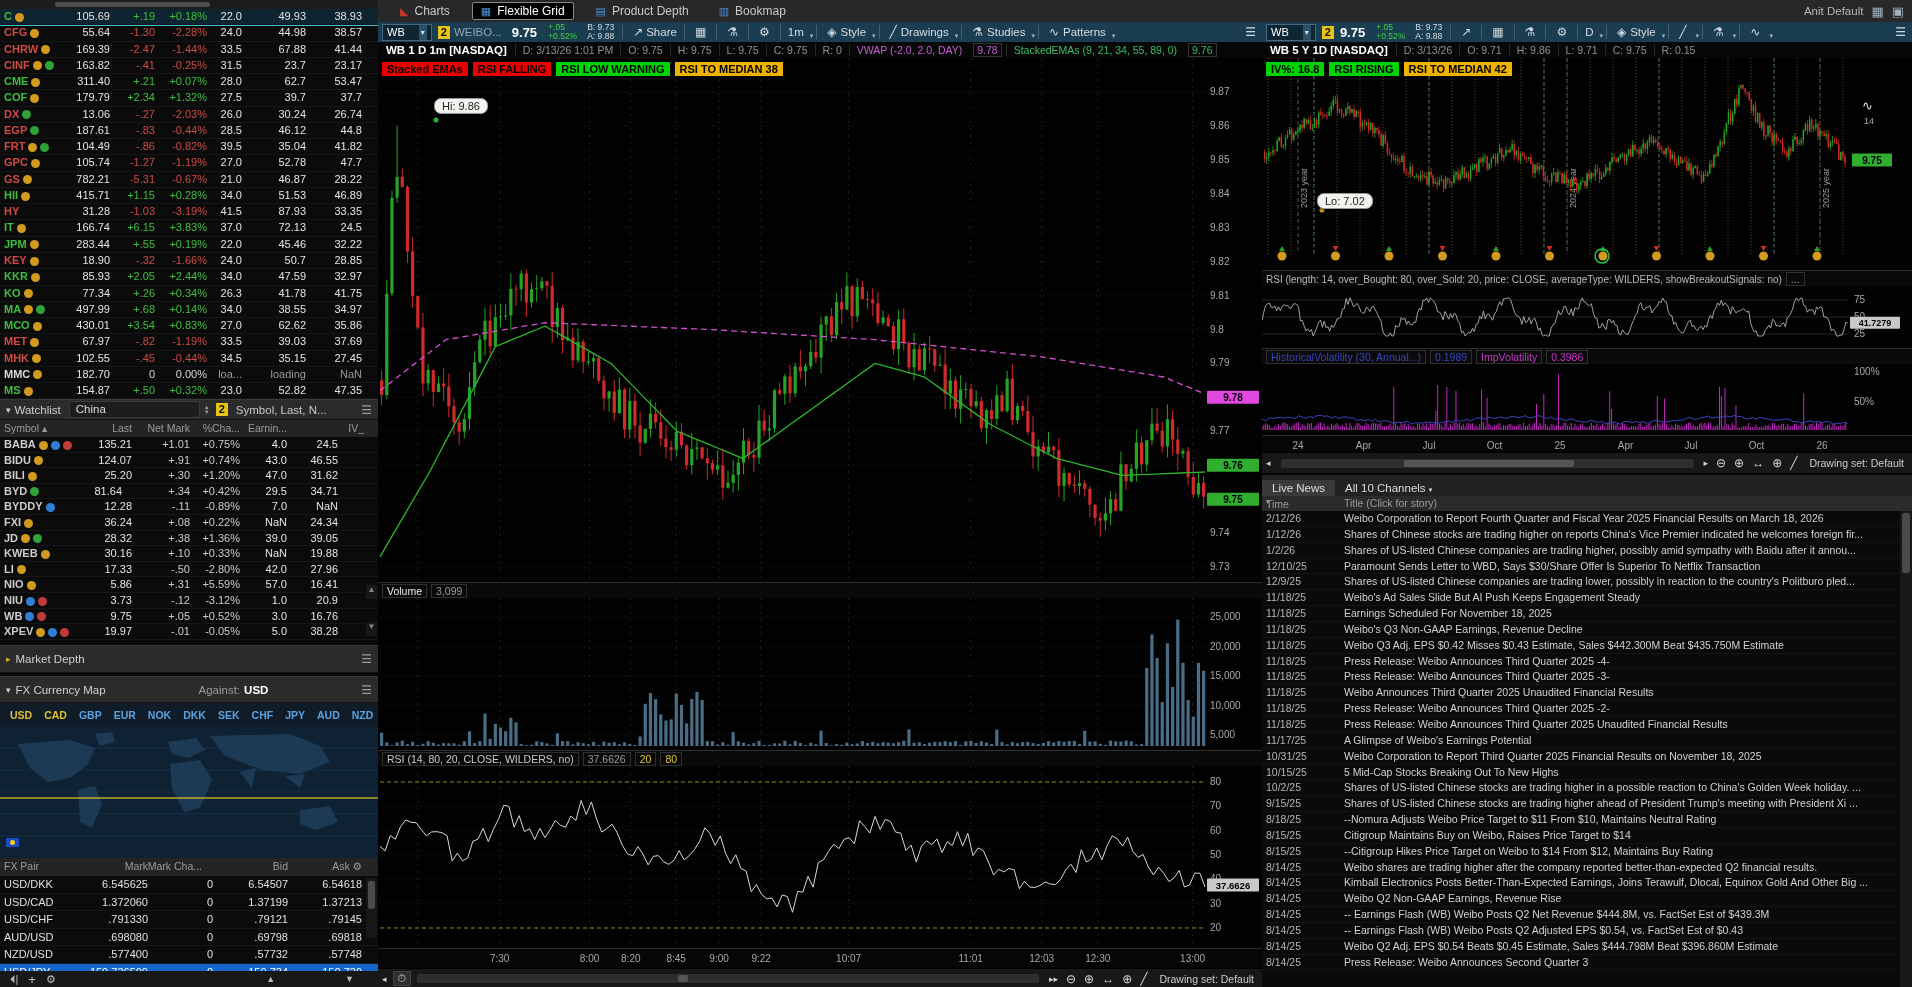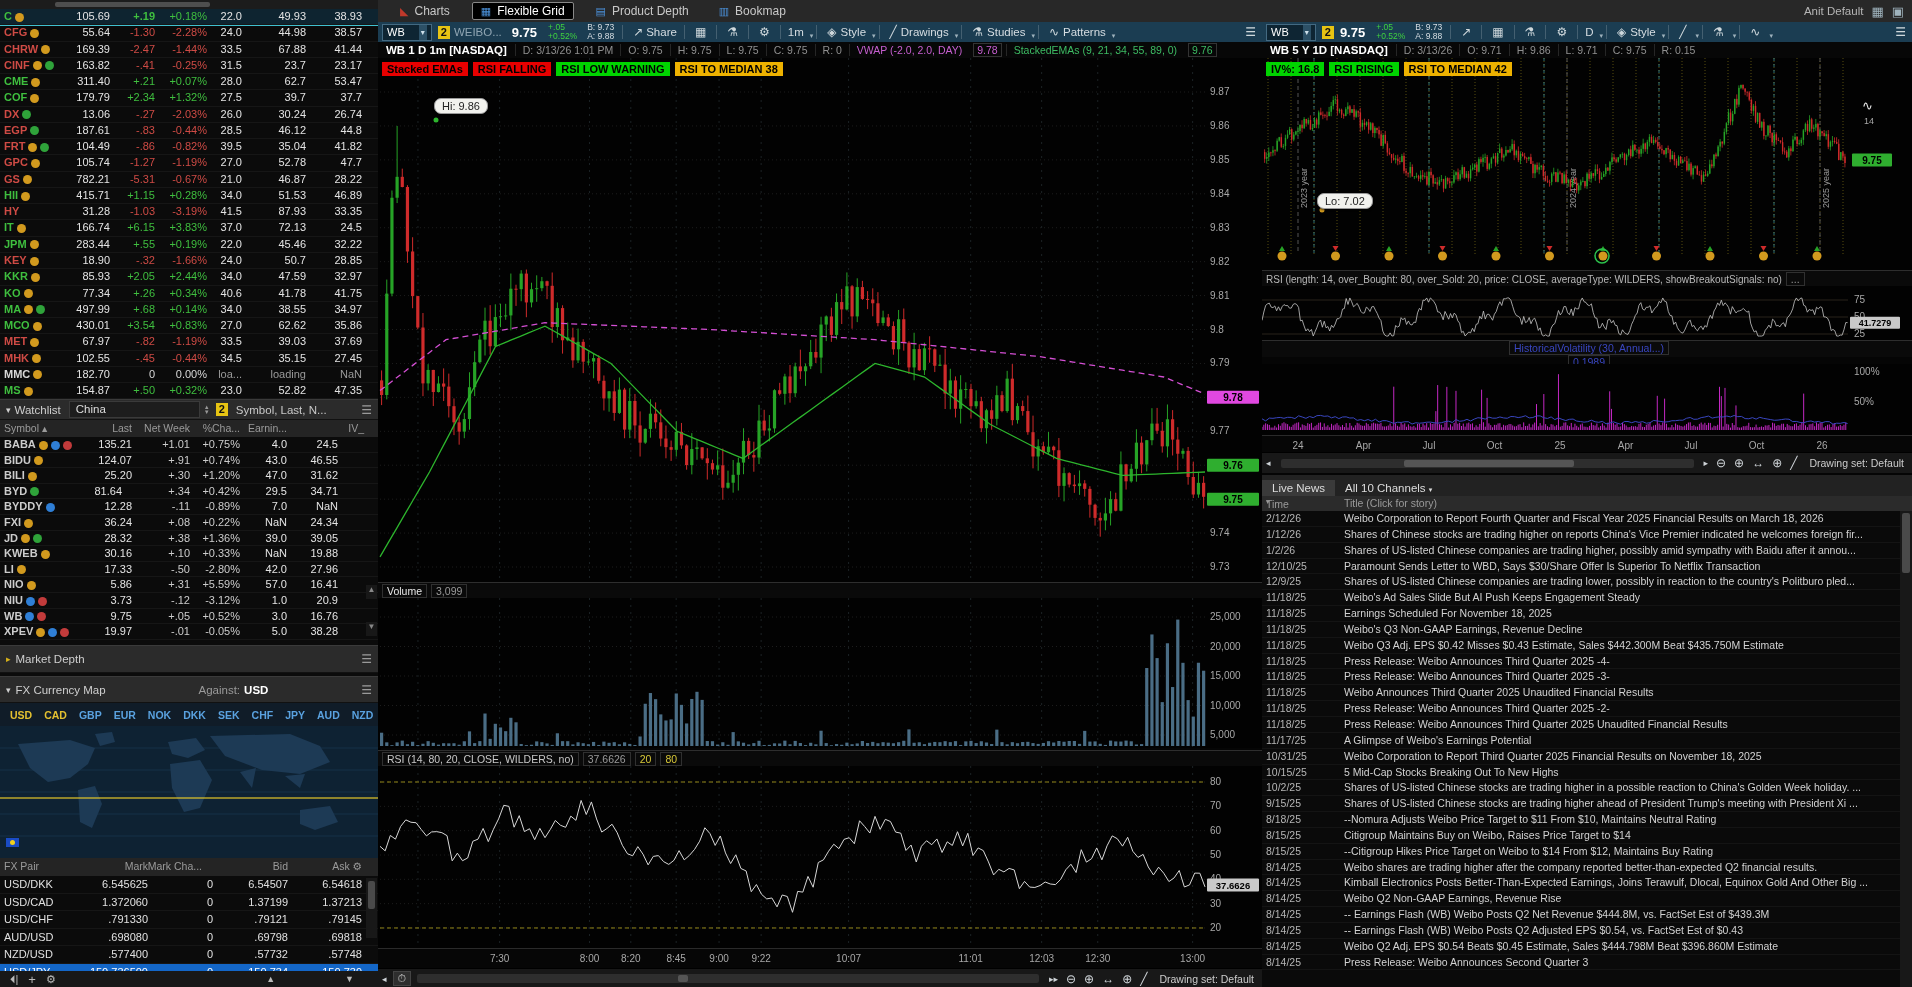--- a/index.html
+++ b/index.html
@@ -99,21 +99,21 @@
 <div id="win">
 
   <div id="left-panel" class="abs">
     <div class="hscroll abs">
         <div class="thumb"></div>
       </div>
     <div id="top-wl" class="abs" style="left:0;top:9px;width:378px;height:390px;overflow:hidden;">
         <div class="wlrow selc">
           <span class="sym up">C<span class="badge b-y"></span></span>
           <span class="v wh" style="right: 268px;">105.69</span>
-          <span class="v up" style="right: 223px; font-weight: bold;">+.19</span>
+          <span class="v up" style="right: 223px;">+.19</span>
           <span class="v up" style="right: 171px;">+0.18%</span>
           <span class="v wh" style="right: 136px;">22.0</span>
           <span class="v wh" style="right: 72px;">49.93</span>
           <span class="v wh" style="right: 16px;">38.93</span>
         </div>
         <div class="wlrow">
           <span class="sym dn">CFG<span class="badge b-y"></span></span>
           <span class="v wh" style="right: 268px;">55.64</span>
           <span class="v dn" style="right: 223px;">-1.30</span>
           <span class="v dn" style="right: 171px;">-2.28%</span>
@@ -254,21 +254,21 @@
           <span class="v up" style="right: 171px;">+2.44%</span>
           <span class="v wh" style="right: 136px;">34.0</span>
           <span class="v wh" style="right: 72px;">47.59</span>
           <span class="v wh" style="right: 16px;">32.97</span>
         </div>
         <div class="wlrow">
           <span class="sym up">KO<span class="badge b-y"></span></span>
           <span class="v wh" style="right: 268px;">77.34</span>
           <span class="v up" style="right: 223px;">+.26</span>
           <span class="v up" style="right: 171px;">+0.34%</span>
-          <span class="v wh" style="right: 136px;">40.6</span>
+          <span class="v wh" style="right: 136px;">26.3</span>
           <span class="v wh" style="right: 72px;">41.78</span>
           <span class="v wh" style="right: 16px;">41.75</span>
         </div>
         <div class="wlrow">
           <span class="sym up">MA<span class="badge b-y"></span><span class="badge b-g"></span></span>
           <span class="v wh" style="right: 268px;">497.99</span>
           <span class="v up" style="right: 223px;">+.68</span>
           <span class="v up" style="right: 171px;">+0.14%</span>
           <span class="v wh" style="right: 136px;">34.0</span>
           <span class="v wh" style="right: 72px;">38.55</span>
@@ -329,21 +329,21 @@
           <span>▲</span>
           <span>▼</span>
         </span>
       <span class="ybadge">2</span>
       <span style="margin-left:8px;color:#c8c8c8;">Symbol, Last, N...</span>
       <span class="menu-ic">☰</span>
     </div>
     <div id="wl-cols" class="abs" style="left:0;top:420px;width:378px;height:17px;font-size:10.5px;">
         <span style="left:4px">Symbol ▴</span>
         <span style="right:246px">Last</span>
-        <span style="right:188px">Net Week</span>
+        <span style="right:188px">Net Mark</span>
         <span style="right:138px">%Cha...</span>
         <span style="right:91px">Earnin...</span>
         <span style="right:14px">IV_</span>
       </div>
     <div id="china-wl" class="abs" style="left:0;top:437px;width:378px;height:203px;overflow:hidden;">
         <div class="wlrow">
           <span class="sym 0">BABA<span class="badge b-y"></span><span class="badge b-b"></span><span class="badge b-r"></span></span>
           <span class="v wh" style="right: 246px;">135.21</span>
           <span class="v 0" style="right: 188px;">+1.01</span>
           <span class="v 0" style="right: 138px;">+0.75%</span>
@@ -1993,21 +1993,21 @@
       <text x="592" y="17" font-size="10" fill="#a8a8a8">75</text>
       <line x1="0" y1="31" x2="586" y2="31" stroke="#3a3226" stroke-width="0.7"></line>
       <text x="592" y="34" font-size="10" fill="#a8a8a8">50</text>
       <line x1="0" y1="48" x2="586" y2="48" stroke="#3a3226" stroke-width="0.7"></line>
       <text x="592" y="51" font-size="10" fill="#a8a8a8">25</text>
       <polyline points="0,34.41552392458136 1.83,26.001046914165606 3.66,19.413671975014182 5.49,17.86768954978749 7.32,17.129864888219142 9.15,21.137574159308866 10.98,21.675600367098465 12.81,19.95135263144785 14.64,24.742934193055476 16.47,20.80215358491366 18.3,24.69921710127467 20.130000000000003,20.691561335323268 21.96,18.582972079378973 23.79,19.641545380562214 25.62,19.51188113989488 27.450000000000003,22.147639879286118 29.28,22.09407397563955 31.11,18.455154393530922 32.94,17.58706437728284 34.77,18.54268183119774 36.6,21.477104103656316 38.43,34.84961641183722 40.260000000000005,34.20593827539582 42.09,39.96370425411882 43.92,44.993702478465295 45.75,42.82560166499867 47.58,45.671678248416654 49.410000000000004,43.44028589846863 51.24,50.04 53.07,45.7129119317469 54.900000000000006,41.50376491501329 56.730000000000004,36.11184624219384 58.56,33.99356369668389 60.39,41.23694839734882 62.22,35.22789612540694 64.05,41.80343874932829 65.88,40.495177757071865 67.71000000000001,45.02606358454037 69.54,39.279309278632944 71.37,41.536428886130466 73.2,38.007346229767734 75.03,32.77703583467856 76.86,32.67744998037463 78.69,30.8172169893573 80.52000000000001,23.113123173396424 82.35000000000001,22.582955270228595 84.18,12.486990030927958 86.01,18.456027993368888 87.84,11.96 89.67,15.708918860272572 91.5,20.76112971728442 93.33,19.17600715592362 95.16,17.36274090064368 96.99000000000001,20.787233600053604 98.82000000000001,25.29622844172654 100.65,27.180882919966777 102.48,26.87846161501203 104.31,21.169713711777504 106.14,22.515349029298697 107.97,25.506706045536912 109.80000000000001,20.814244846217 111.63000000000001,20.47168657502303 113.46000000000001,24.22418640747481 115.29,27.608023393343018 117.12,32.15069735912728 118.95,34.5621679012867 120.78,45.07458407052281 122.61,48.971516179625866 124.44,50.04 126.27000000000001,50.04 128.1,46.88556668971014 129.93,50.04 131.76,49.66472363131873 133.59,39.568573732370695 135.42000000000002,40.98285171112751 137.25,40.15210398465622 139.08,31.65931356901927 140.91,33.84135267251092 142.74,31.900667345772728 144.57,38.45896821573968 146.4,34.93912780857339 148.23000000000002,38.4787429578015 150.06,38.99396006015282 151.89000000000001,36.14321217676566 153.72,36.480710961301114 155.55,26.84341556515603 157.38,22.419057762458337 159.21,24.06381858413888 161.04000000000002,14.087251953901305 162.87,14.386165632354821 164.70000000000002,11.96 166.53,16.174052145844374 168.36,11.96 170.19,13.601378700495504 172.02,15.841806046547529 173.85,19.10668588225047 175.68,25.87890093249967 177.51000000000002,26.08487882032833 179.34,28.74737825622084 181.17000000000002,33.79949550815511 183,25.4640204818326 184.83,29.191232588094813 186.66,33.20264645411933 188.49,27.548142024966655 190.32,31.892821407475875 192.15,27.17255433772305 193.98000000000002,28.7816810384092 195.81,34.82078573033351 197.64000000000001,37.153491079309376 199.47,46.482779819686435 201.3,45.36482243751366 203.13,50.04 204.96,47.97191027981798 206.79000000000002,45.99149607850926 208.62,46.79372112384364 210.45000000000002,42.311991699967336 212.28,45.640414670787564 214.11,38.35571579359191 215.94,37.694584001491094 217.77,30.26377343928126 219.60000000000002,33.04532414435519 221.43,25.097250801028085 223.26000000000002,33.066916443052705 225.09,28.427151730082375 226.92000000000002,28.191268697838126 228.75,31.246106524714648 230.58,34.23857600626725 232.41,28.19761791615616 234.24,25.574824641468407 236.07000000000002,19.68874978645481 237.9,15.72282850667391 239.73000000000002,19.516117354601672 241.56,12.749841723287728 243.39000000000001,12.808779594561058 245.22,11.967603307237912 247.05,11.96 248.88,14.355396594351884 250.71,20.44742235045805 252.54000000000002,26.308094186979055 254.37,29.566274650246086 256.2,30.270009440610774 258.03000000000003,31.842348081380973 259.86,38.3977933446195 261.69,30.441277697067008 263.52,36.60298938806483 265.35,35.55853541708172 267.18,31.467447750069038 269.01,37.77845922856494 270.84000000000003,33.62756914394518 272.67,32.16592801109342 274.5,37.06021843878804 276.33,44.43160258693649 278.16,41.86785670538937 279.99,48.82440737327302 281.82,50.04 283.65000000000003,48.78862258787195 285.48,50.04 287.31,50.04 289.14,42.16165733164951 290.97,38.81785872739184 292.8,37.58602808648344 294.63,31.465321369499577 296.46000000000004,24.465291963381976 298.29,28.918615909817028 300.12,26.380275565403476 301.95,20.586602673244816 303.78000000000003,20.5981541455534 305.61,26.750792933943252 307.44,28.679258776778198 309.27000000000004,22.93151709640285 311.1,29.670939271110555 312.93,21.635052319636486 314.76,22.870541276675525 316.59000000000003,22.795560165845878 318.42,15.232295504382304 320.25,11.96 322.08000000000004,15.749191675935544 323.91,16.40214971161127 325.74,19.01453277084265 327.57,19.58234483493912 329.40000000000003,17.831860864249602 331.23,26.578289166528243 333.06,31.856243574781384 334.89,32.135495206446386 336.72,41.98666303123157 338.55,41.383915912494956 340.38,37.23105127540994 342.21000000000004,40.93843669211829 344.04,43.467458782105055 345.87,33.995931665926136 347.7,33.16814359128801 349.53000000000003,37.05319900342725 351.36,34.4656799691837 353.19,39.24441055860182 355.02000000000004,39.612441596100865 356.85,47.58726902686487 358.68,48.88372162890694 360.51,43.81117092804736 362.34000000000003,46.55051514282744 364.17,47.856453978726954 366,48.407630581901905 367.83000000000004,44.55678107607115 369.66,38.203859897724186 371.49,34.50233171806023 373.32,29.524725446877348 375.15000000000003,27.031575116968078 376.98,19.265979520184064 378.81,16.649220898572135 380.64,23.069258510160132 382.47,24.16825030326424 384.3,21.253484639128878 386.13,21.320758125113464 387.96000000000004,19.751668286925568 389.79,26.98763017601522 391.62,24.10417376267482 393.45,21.560071215725124 395.28000000000003,20.234750740432023 397.11,15.360801365927582 398.94,16.73476738447754 400.77000000000004,11.96 402.6,15.323819763117053 404.43,15.87813258812112 406.26,25.378454249065232 408.09000000000003,29.45649156804921 409.92,29.84632316993808 411.75,38.41102186359835 413.58000000000004,36.036820085955256 415.41,41.58806216241244 417.24,44.62624720139941 419.07,46.442148203693016 420.90000000000003,47.116367173708966 422.73,44.130395609427005 424.56,39.85356651577287 426.39000000000004,35.60773593796337 428.22,34.171454006418365 430.05,40.50831073336769 431.88,39.48335949430227 433.71000000000004,43.01682304937702 435.54,44.75795873747161 437.37,41.59585964321862 439.20000000000005,40.240495586016024 441.03000000000003,43.57327949149339 442.86,39.55636811655236 444.69,41.06993769905303 446.52000000000004,33.58047961294368 448.35,29.31805854440029 450.18,32.54440773674088 452.01,25.00725721592584 453.84000000000003,21.924364488407868 455.67,16.88774869190166 457.5,19.42663327862386 459.33000000000004,14.18613643077413 461.16,19.637675229096587 462.99,16.80625767627111 464.82,18.61125196289803 466.65000000000003,21.59766595935858 468.48,28.196540332184632 470.31,20.602666958243923 472.14000000000004,23.82012706259608 473.97,26.908522301461076 475.8,25.142146566390686 477.63,24.842360596118578 479.46000000000004,24.03840794319217 481.29,22.453546395804274 483.12,24.20676723565456 484.95000000000005,26.188307923666024 486.78000000000003,25.05737952168659 488.61,37.07932490708589 490.44,42.20761619668015 492.27000000000004,45.98011715172207 494.1,44.77793333297464 495.93,50.04 497.76,50.04 499.59000000000003,50.03512988275632 501.42,49.42170761013277 503.25,44.278044254013004 505.08000000000004,42.09581222957006 506.91,39.09524537032644 508.74,42.04610277035854 510.57,33.219061238390836 512.4,34.83055912918981 514.23,39.920313567984195 516.0600000000001,39.40366300136439 517.89,40.817861372865266 519.72,37.87863582724429 521.5500000000001,36.73721644959241 523.38,40.674994743620985 525.21,31.6733858356451 527.04,29.98008857806517 528.87,27.09229139944141 530.7,22.833830554286195 532.53,15.265192532531472 534.36,11.96 536.19,14.820462693726657 538.02,12.526984762399628 539.85,11.96 541.6800000000001,19.287005546625537 543.51,20.14415119171361 545.34,26.174467629062832 547.1700000000001,23.47263539002066 549,24.42448053694693 550.83,23.798429642821496 552.66,28.67104342098409 554.49,21.250762586498762 556.32,22.94345096129122 558.15,20.839429746054968 559.98,21.52197392111503 561.8100000000001,30.837352872087866 563.64,31.023232911601358 565.47,32.05779415161383 567.3000000000001,35.67243422372336 569.13,44.55526156281729 570.96,43.427375142695276 572.7900000000001,44.647511617912215 574.62,50.04 576.45,50.04 578.28,49.07073293262434 580.11,49.127071154247815 581.94,43.74036414480974 583.77,36.550224324727395 585.6,36.644 " fill="none" stroke="#c8c8c8" stroke-width="0.8"></polyline>
       <rect x="588" y="30.644" width="50" height="12" fill="#c9c9c9" rx="1"></rect>
       <text x="613" y="40.144" font-size="9" fill="#000" font-weight="bold" text-anchor="middle">41.7279</text>
     </svg>
 
-  <div class="abs subhead" style="left:1262px;top:340px;width:650px;height:16px;flex-direction:column;">
+  <div class="abs subhead" style="left:1262px;top:348px;width:650px;height:16px;">
     <span class="bx" style="color:#3946c0;">HistoricalVolatility (30, Annual...)</span>
     <span class="bx" style="color:#3946c0;">0.1989</span>
     <span class="bx" style="color:#c838c8;">ImpVolatility</span>
     <span class="bx" style="color:#c838c8;">0.3986</span>
   </div>
   <svg id="svg-rvol" class="abs" style="left:1262px;top:364px;background:#020202;" width="650" height="71">
       <text x="592" y="11" font-size="10" fill="#a8a8a8">100%</text>
       <text x="592" y="41" font-size="10" fill="#a8a8a8">50%</text>
       <line x1="0" y1="66" x2="0" y2="62.837377016044044" stroke="#c428c4" stroke-width="1"></line>
       <line x1="1.83" y1="66" x2="1.83" y2="60.70880809539521" stroke="#c428c4" stroke-width="1"></line>

